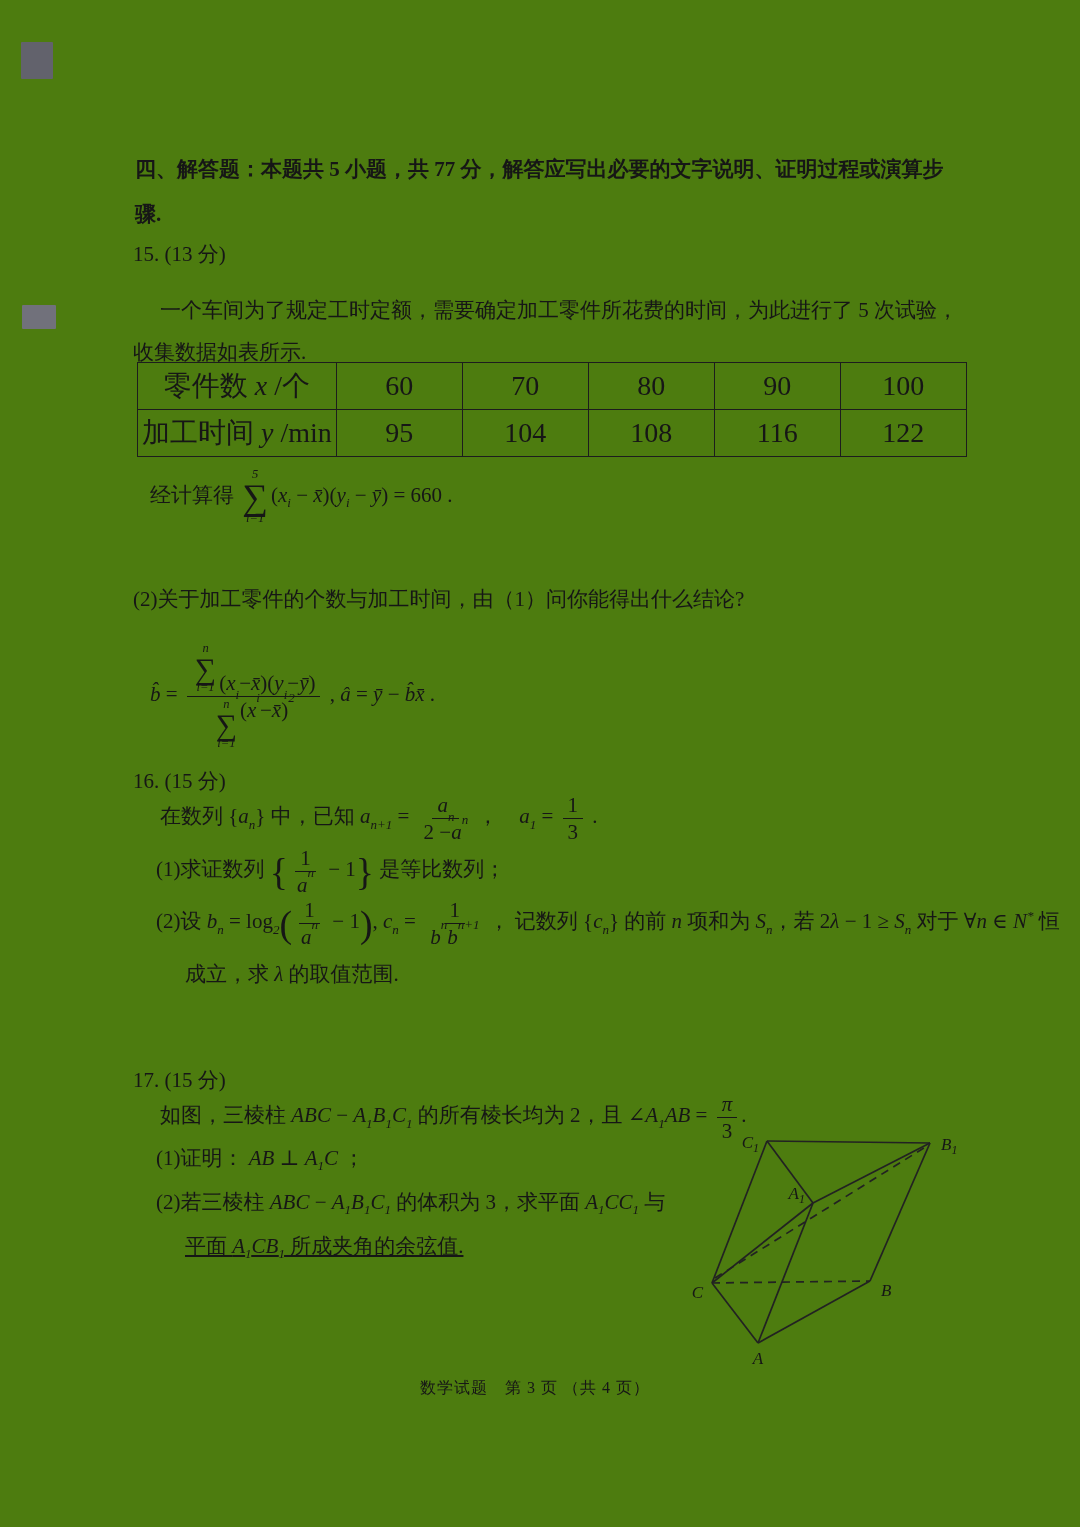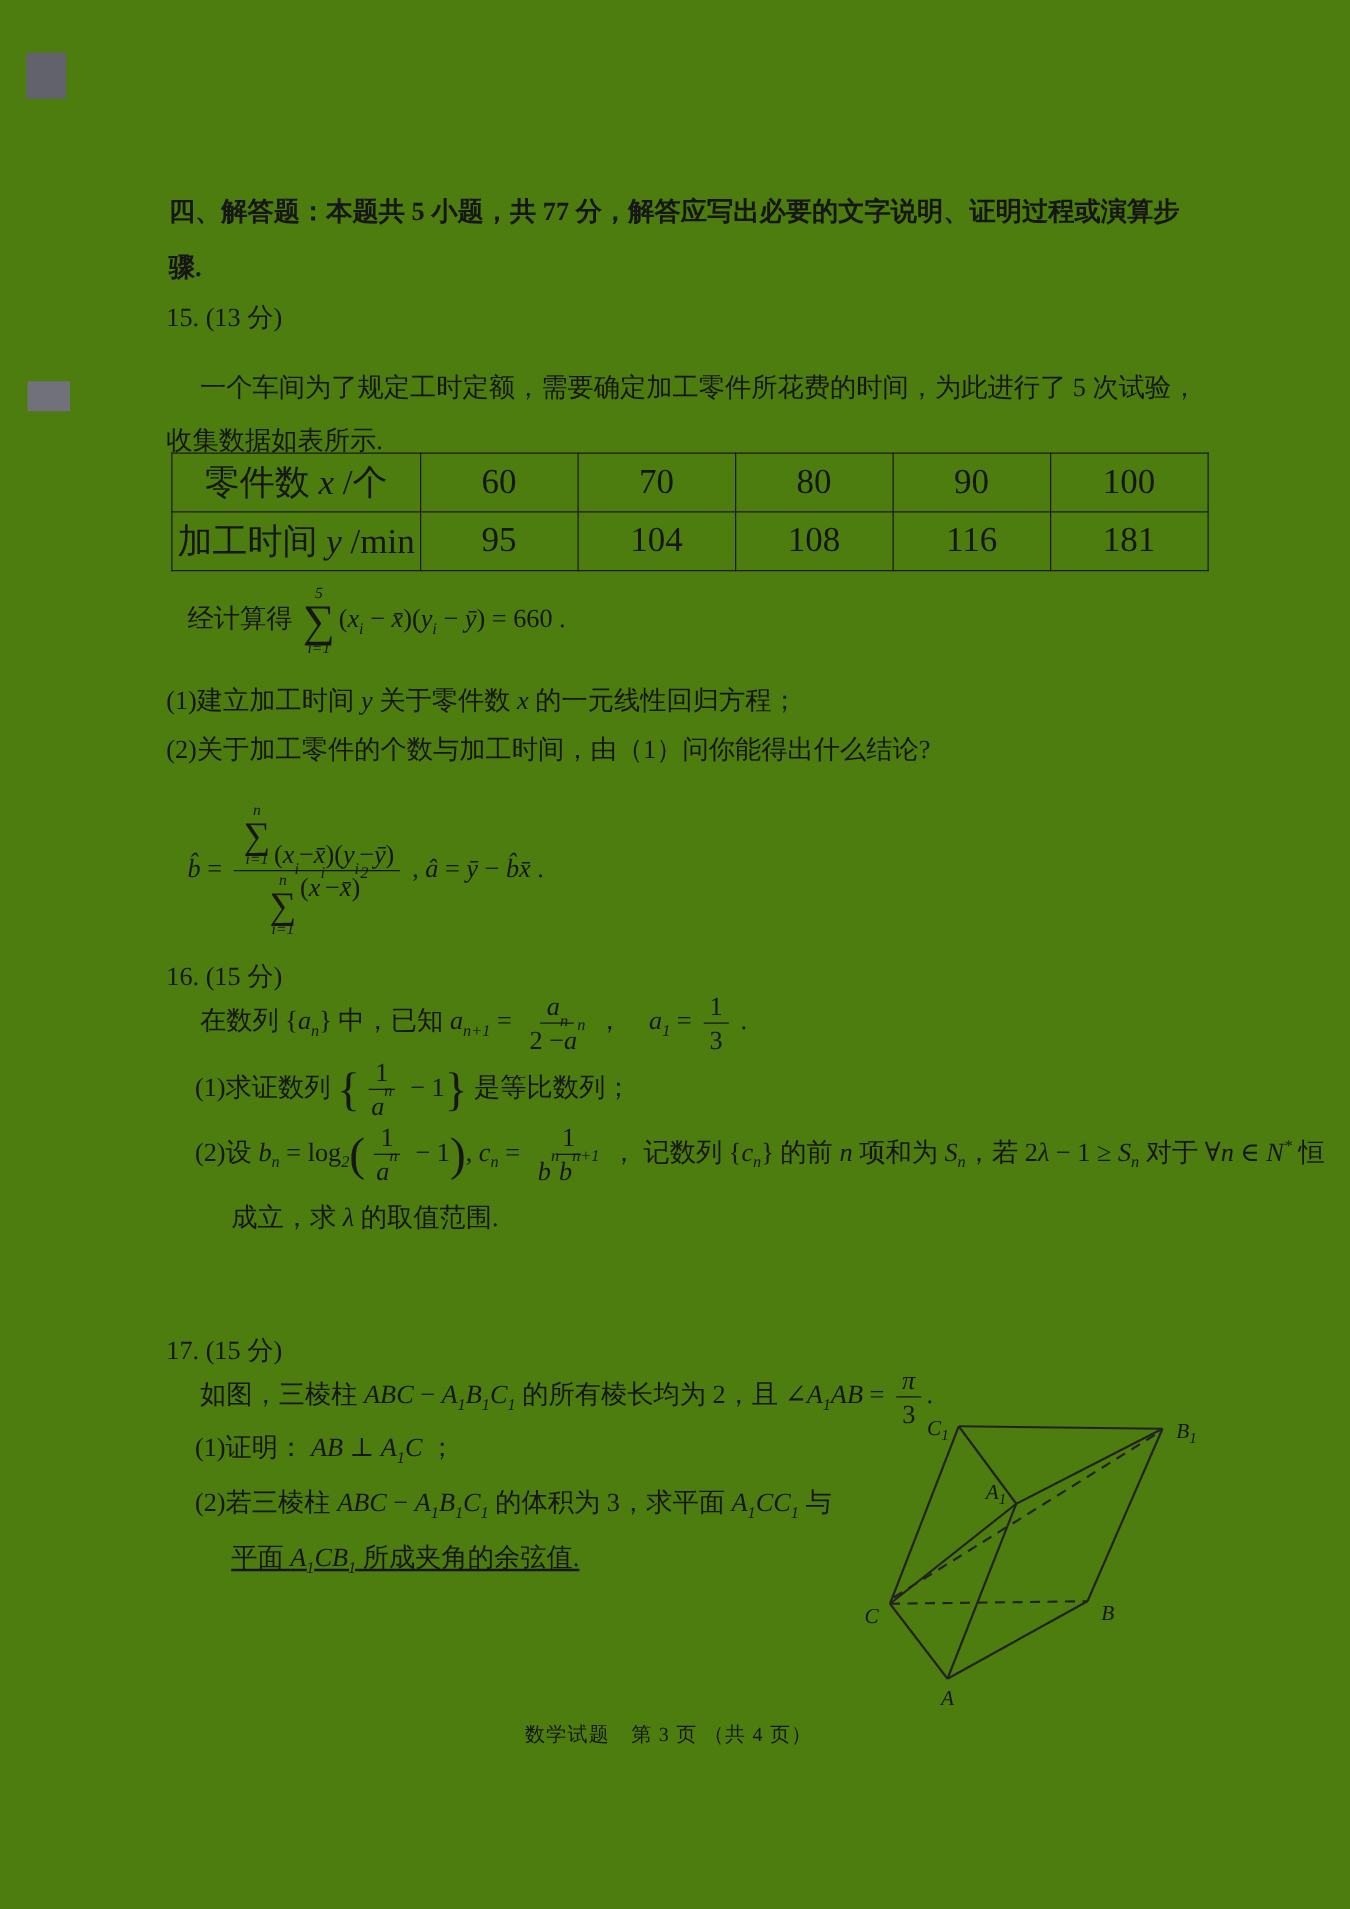--- a/index.html
+++ b/index.html
@@ -58,31 +58,30 @@
       <td>80</td>
       <td>90</td>
       <td>100</td>
     </tr>
     <tr>
       <td><span class="mtxt">加工时间 </span><span class="mvar">y</span><span class="mtxt"> /min</span></td>
       <td>95</td>
       <td>104</td>
       <td>108</td>
       <td>116</td>
-      <td>181</td>
+      <td>122</td>
     </tr>
   </tbody>
     </table>
 
   <div class="abs" style="left:150px;top:468px;"><span class="mtxt">经计算得 </span><span class="bigop">
         <span class="oplim">5</span>
         <span class="opsym">∑</span>
         <span class="oplim">i=1</span>
       </span><span class="mtxt">(</span><span class="mvar">x</span><sub>i</sub><span class="mtxt"> − </span><span class="mvar">x̄</span><span class="mtxt">)(</span><span class="mvar">y</span><sub>i</sub><span class="mtxt"> − </span><span class="mvar">ȳ</span><span class="mtxt">) = 660 .</span></div>
-  <div class="abs" style="left:133px;top:546px;"><span class="mtxt">(1)建立加工时间 </span><span class="mvar">y</span><span class="mtxt"> 关于零件数 </span><span class="mvar">x</span><span class="mtxt"> 的一元线性回归方程；</span></div>
   <div class="abs" style="left:133px;top:585px;"><span class="mtxt">(2)关于加工零件的个数与加工时间，由（1）问你能得出什么结论?</span></div>
   <div class="abs" style="left:150px;top:642px;"><span class="mvar">b̂</span><span class="mtxt"> = </span><span class="frac">
         <span class="num">
           <span class="bigop">
             <span class="oplim">n</span>
             <span class="opsym">∑</span>
             <span class="oplim">i=1</span>
           </span>
           <span class="mtxt">(</span>
           <span class="mvar">x</span>

